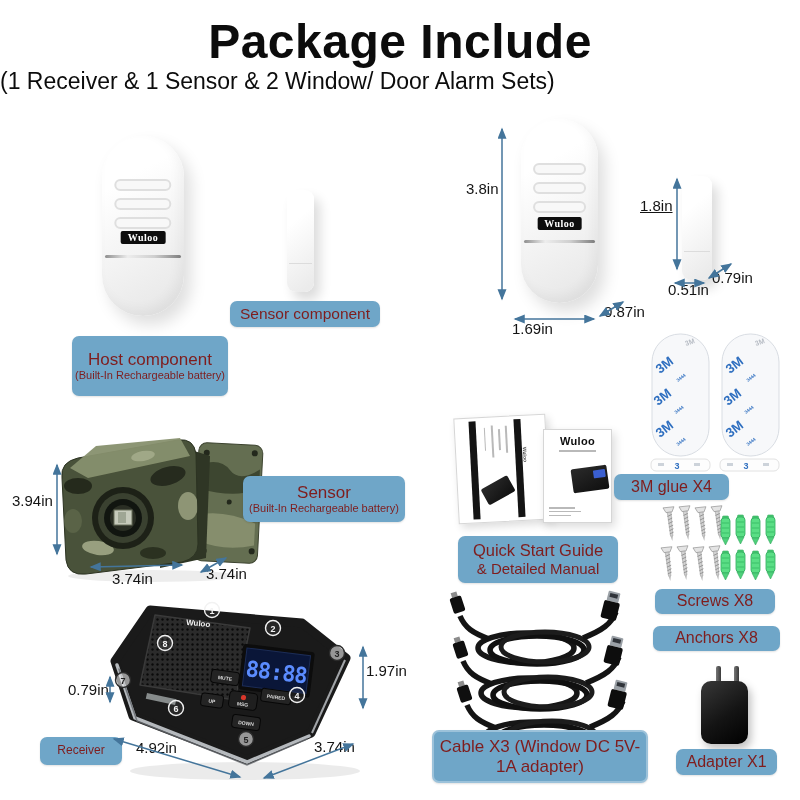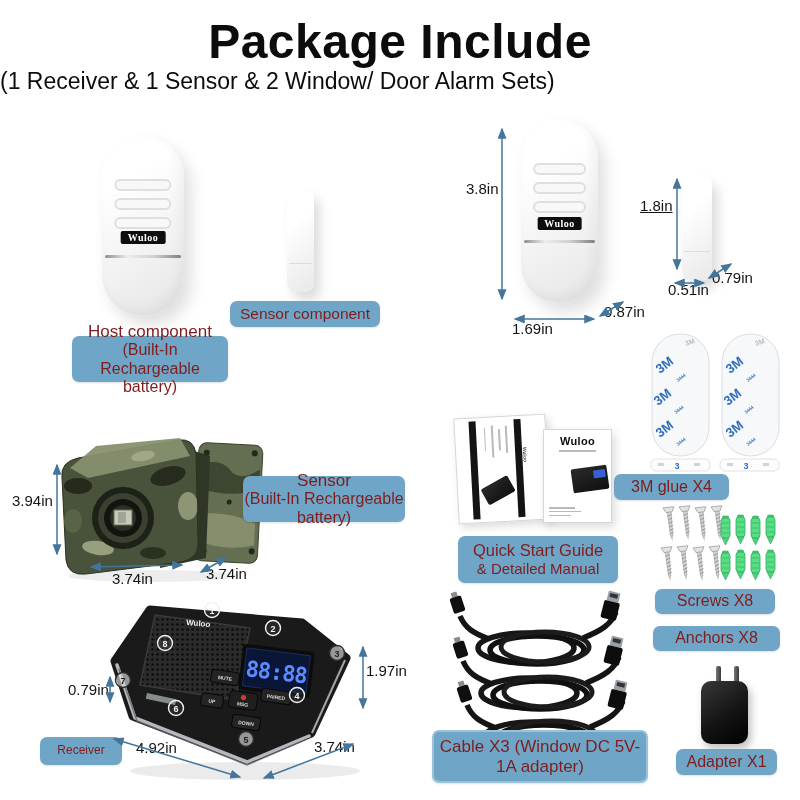--- a/index.html
+++ b/index.html
@@ -7,21 +7,21 @@
           font-family:"Liberation Sans",sans-serif;color:#111;}
   .abs{position:absolute;}
   
   .title{left:0;top:14px;width:800px;text-align:center;font-size:48px;font-weight:700;color:#0c0c0c;letter-spacing:0.5px;}
   .subtitle{left:0;top:68px;width:800px;font-size:23px;color:#0c0c0c;}
   
   .lbl{position:absolute;background:#6FA6C8;color:#7f1d1d;border-radius:7px;
        display:flex;flex-direction:column;align-items:center;justify-content:center;
        text-align:center;line-height:1.15;box-shadow:0 1px 2px rgba(0,0,0,.12);}
   .lbl .l1{font-size:16px;}
-  .lbl .l2{font-size:16px;}
+  .lbl .l2{font-size:11px;}
   
   .pill{position:absolute;background:linear-gradient(150deg,#ffffff 25%,#f3f3f3 60%,#e7e7e7 95%);
         border-radius:44px;box-shadow:7px 9px 16px rgba(0,0,0,.13), inset -5px -6px 12px rgba(0,0,0,.045);}
   .pill .slots{position:absolute;left:50%;transform:translateX(-50%);top:24%;width:70%;}
   .pill .slot{height:8px;border:2px solid #dfdfdf;border-radius:6px;margin-bottom:7px;background:#f8f8f8;}
   .pill .tag{position:absolute;left:50%;transform:translateX(-50%);top:53%;background:#0d0d0d;color:#fff;
              font-family:"Liberation Serif",serif;font-weight:700;font-size:10px;padding:1px 7px;border-radius:2px;letter-spacing:.5px;}
   .pill .stripe{position:absolute;left:4%;top:66%;width:92%;height:3px;
                 background:linear-gradient(90deg,#8f8f8f,#ededed 30%,#cfcfcf 65%,#7e7e7e);border-radius:2px;}
   
@@ -61,21 +61,21 @@
     </div>
     <div class="tag">Wuloo</div>
     <div class="stripe"></div>
   </div>
 
   <div class="bar" style="left:287px;top:190px;width:27px;height:102px;"></div>
 
   <div class="lbl" style="left:230px;top:301px;width:150px;height:26px;">
     <div class="l1" style="font-size:15.5px;">Sensor component</div>
   </div>
-  <div class="lbl" style="left:72px;top:336px;width:156px;height:46px;">
+  <div class="lbl" style="left:72px;top:336px;width:156px;height:60px;">
     <div class="l1" style="font-size:17px;">Host component</div>
     <div class="l2">(Built-In Rechargeable battery)</div>
   </div>
 
   <div class="pill" style="left:521px;top:119px;width:77px;height:184px;">
     <div class="slots">
       <div class="slot"></div>
         <div class="slot"></div>
         <div class="slot"></div>
     </div>

